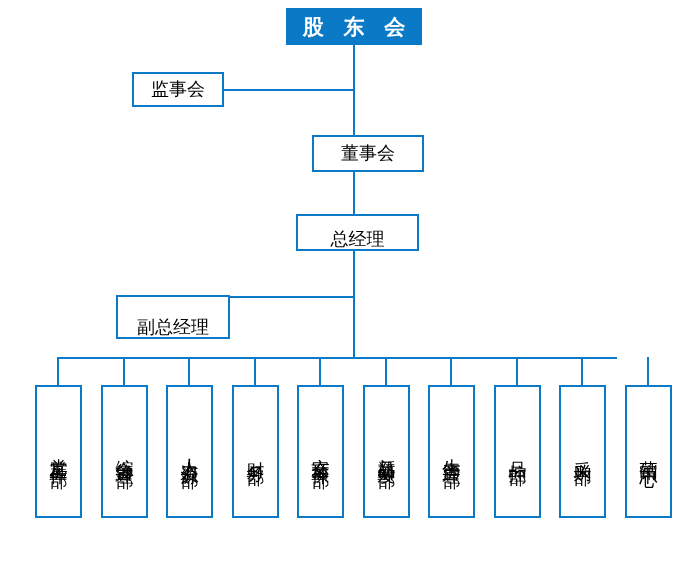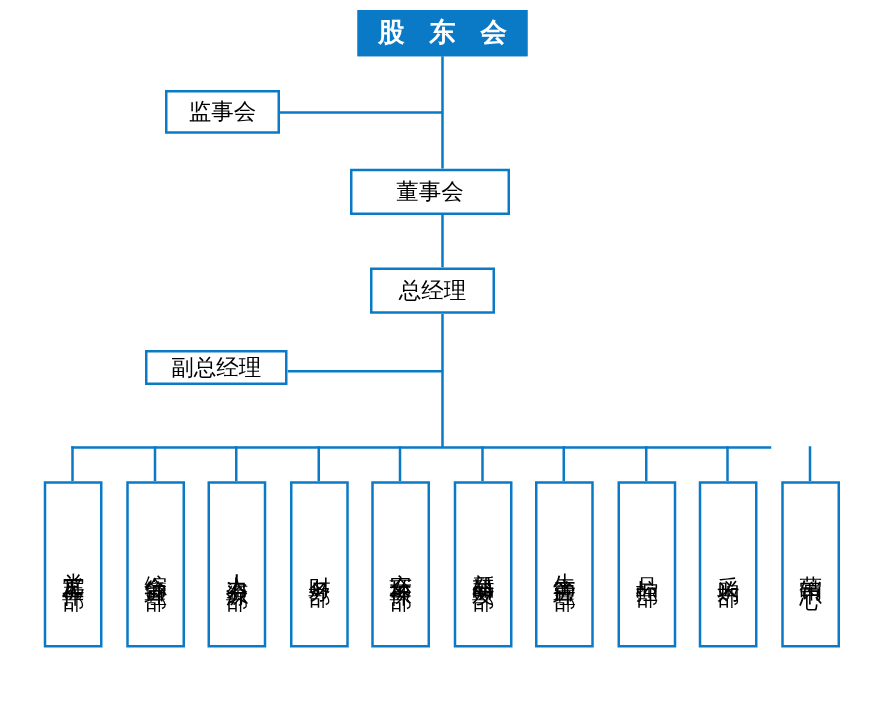--- a/index.html
+++ b/index.html
@@ -45,30 +45,32 @@
     letter-spacing: 7px;
     text-indent: 7px;
     font-weight: bold;
   }
   #n-supervisors {
     left: 132px; top: 72px; width: 92px; height: 35px;
     font-size: 18px;
     justify-content: center;
   }
   #n-board {
-    left: 280px; top: 135px; width: 128px; height: 37px;
+    left: 312px; top: 135px; width: 112px; height: 37px;
     font-size: 18px;
   }
   #n-gm {
-    left: 296px; top: 214px; width: 100px; height: 37px;
+    left: 296px; top: 214px; width: 123px; height: 37px;
     font-size: 18px;
+    align-items: flex-end;
   }
   #n-deputy-gm {
-    left: 116px; top: 280px; width: 114px; height: 28px;
+    left: 116px; top: 295px; width: 114px; height: 44px;
     font-size: 18px;
+    align-items: flex-end;
   }
   
   .dept {
     top: 385px;
     width: 47px;
     height: 133px;
     font-size: 18px;
     writing-mode: vertical-rl;
     text-orientation: upright;
     letter-spacing: 3px;

